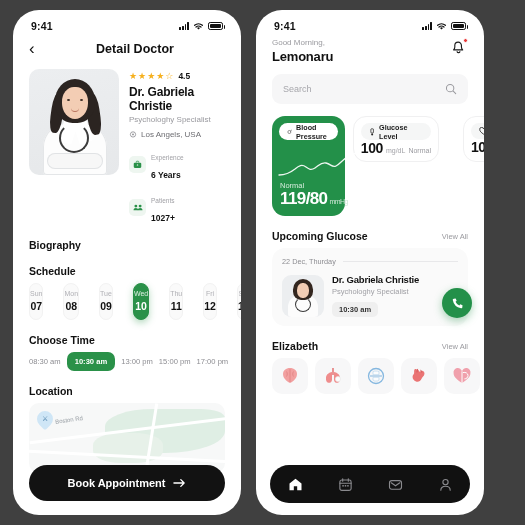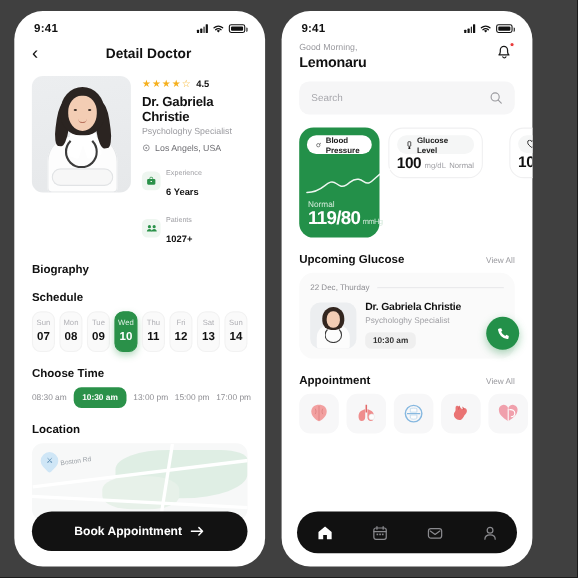--- a/index.html
+++ b/index.html
@@ -83,21 +83,21 @@
   .stat-ic {
     width:17px;height:17px;border-radius:5px;background:#eef6f0;
     display:flex;align-items:center;justify-content:center;color:#2a9149;font-size:8px;
   }
   .stat-lbl { font-size:6.5px; color:#a0a0a5; line-height:1.2;}
   .stat-val { font-size:8.5px; font-weight:700; color:#111; line-height:1.3;}
 
   .sec-title { font-size:10.5px; font-weight:700; color:#111; margin:14px 0 6px; }
   .bio { font-size:7.6px; line-height:1.75; color:#a3a3a8; }
 
-  .dates { display:flex; gap:4px; margin-top:2px; }
+  .dates { display:flex; gap:20px; margin-top:2px; }
   .date {
     flex:1; background:#fafafa; border-radius:8px; padding:6px 0 7px;
     text-align:center; border:1px solid #f2f2f2;
   }
   .date .d-day { font-size:7px; color:#b0b0b5; }
   .date .d-num { font-size:10.5px; font-weight:700; color:#111; margin-top:3px; }
   .date.active { background:#2a9149; border-color:#2a9149; box-shadow:0 3px 7px rgba(42,145,73,.35); }
   .date.active .d-day { color:#dff0e4; }
   .date.active .d-num { color:#fff; }
 
@@ -492,21 +492,21 @@
         </div>
       </div>
       <div class="callbtn">
         <svg width="13" height="13" viewBox="0 0 14 14">
           <path d="M3 1.8 5 1.6 6.1 4 4.9 5a7.6 7.6 0 0 0 4.1 4.1l1-1.2 2.4 1.1-.2 2c0 .7-.7 1.2-1.4 1.1A11 11 0 0 1 1.9 3.2C1.8 2.5 2.3 1.9 3 1.8Z" fill="#fff"></path>
         </svg>
       </div>
     </div>
 
     <div class="sec-row">
-      <div class="sec-h">Appointment</div>
+      <div class="sec-h">Elizabeth</div>
       <div class="viewall">View All</div>
     </div>
 
     <div class="cats">
       <div class="cat">
         <svg class="organ" viewBox="0 0 22 20">
           <path d="M11 2C7 2 4 4.4 4 8c0 3.6 2.8 7 7 9 4.2-2 7-5.4 7-9 0-3.6-3-6-7-6Z" fill="#f2a0a0"></path>
           <path d="M11 3v13M7.5 5.5c1 1.5 1 3.5 0 5M14.5 5.5c-1 1.5-1 3.5 0 5" stroke="#e08585" stroke-width=".9" fill="none"></path>
         </svg>
       </div>

